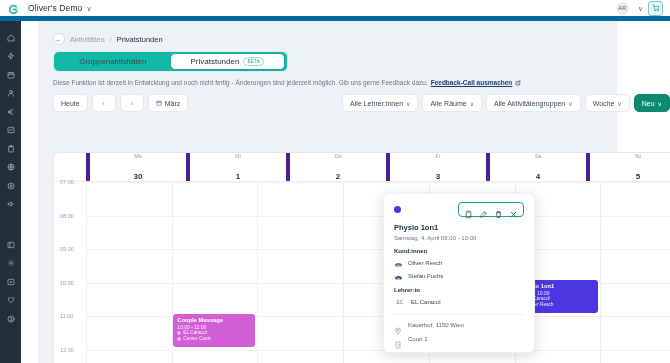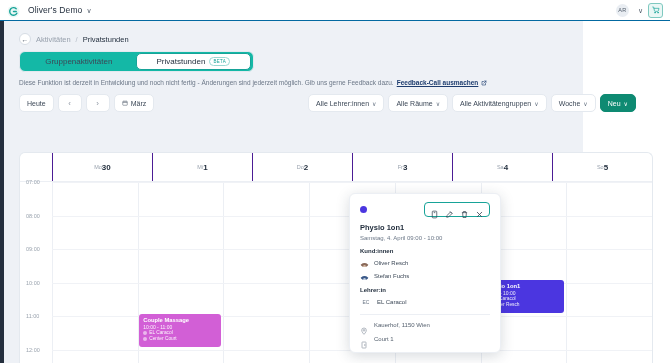--- a/index.html
+++ b/index.html
@@ -7,21 +7,21 @@
     width: 670px; height: 363px;
     font-family: "Liberation Sans", sans-serif;
     background: #ffffff;
     overflow: hidden;
   }
   .app { position: relative; width: 670px; height: 363px; }
 
   
   .topbar {
     position: absolute; top: 0; left: 0; width: 670px; height: 21px;
-    background: #ffffff; border-bottom: 1px solid #0369a1;
+    background: #ffffff; border-bottom: 5px solid #0369a1;
     display: flex; align-items: center;
   }
   .logo { margin-left: 7px; width: 13px; height: 13px; display: block; }
   .org-name {
     margin-left: 8px; font-size: 8.5px; color: #24303f; letter-spacing: .1px;
   }
   .caret-sm { margin-left: 4px; color: #55606e; font-size: 7px; line-height: 1; }
   .topbar-right {
     margin-left: auto; display: flex; align-items: center; gap: 5px; margin-right: 7px;
   }
@@ -44,21 +44,21 @@
   }
   .rail-icon {
     width: 14px; height: 15px; display: flex; align-items: center; justify-content: center;
     color: #b4bdc8; margin-bottom: 3.5px;
   }
   .rail-icon svg { width: 8px; height: 8px; }
   .rail-gap { height: 22px; }
 
   
   .main {
-    position: absolute; top: 21px; left: 4px; width: 579px; height: 342px;
+    position: absolute; top: 21px; left: 38px; width: 579px; height: 342px;
     background: #eef1f6;
   }
 
   
   .breadcrumb {
     display: flex; align-items: center; gap: 5px;
     padding: 12px 0 0 15px; height: 24px;
   }
   .back-btn {
     width: 12px; height: 12px; border-radius: 50%; border: 1px solid #d7dde5;
@@ -119,22 +119,22 @@
 
   
   .calendar {
     position: absolute; left: 15px; top: 131px; width: 634px; height: 232px;
     background: #ffffff; border-top-left-radius: 6px; border-top-right-radius: 6px;
     border: 1px solid #e4e9ef; border-bottom: none; overflow: hidden;
   }
   .cal-header { display: flex; height: 29px; border-bottom: 1px solid #eceff4; }
   .cal-gutter-head { width: 32px; flex: 0 0 32px; }
   .daycol-head {
-    flex: 1; border-left: 1px solid #4c1d95;
-    display: flex; flex-direction: row; align-items: center; justify-content: center;
+    flex: 1; border-left: 4px solid #4c1d95;
+    display: flex; flex-direction: column; align-items: center; justify-content: space-between;
   }
   .dow { font-size: 5.5px; color: #98a1ad; margin-bottom: 1px; }
   .dom { font-size: 8px; color: #24303f; font-weight: bold; }
 
   .cal-body { position: relative; height: 202px; }
   .grid-rows { position: absolute; inset: 0; }
   .hour-row { height: 33.5px; position: relative; }
   .hour-line {
     position: absolute; left: 32px; right: 0; top: 0; height: 1px; background: #f0f2f6;
   }

